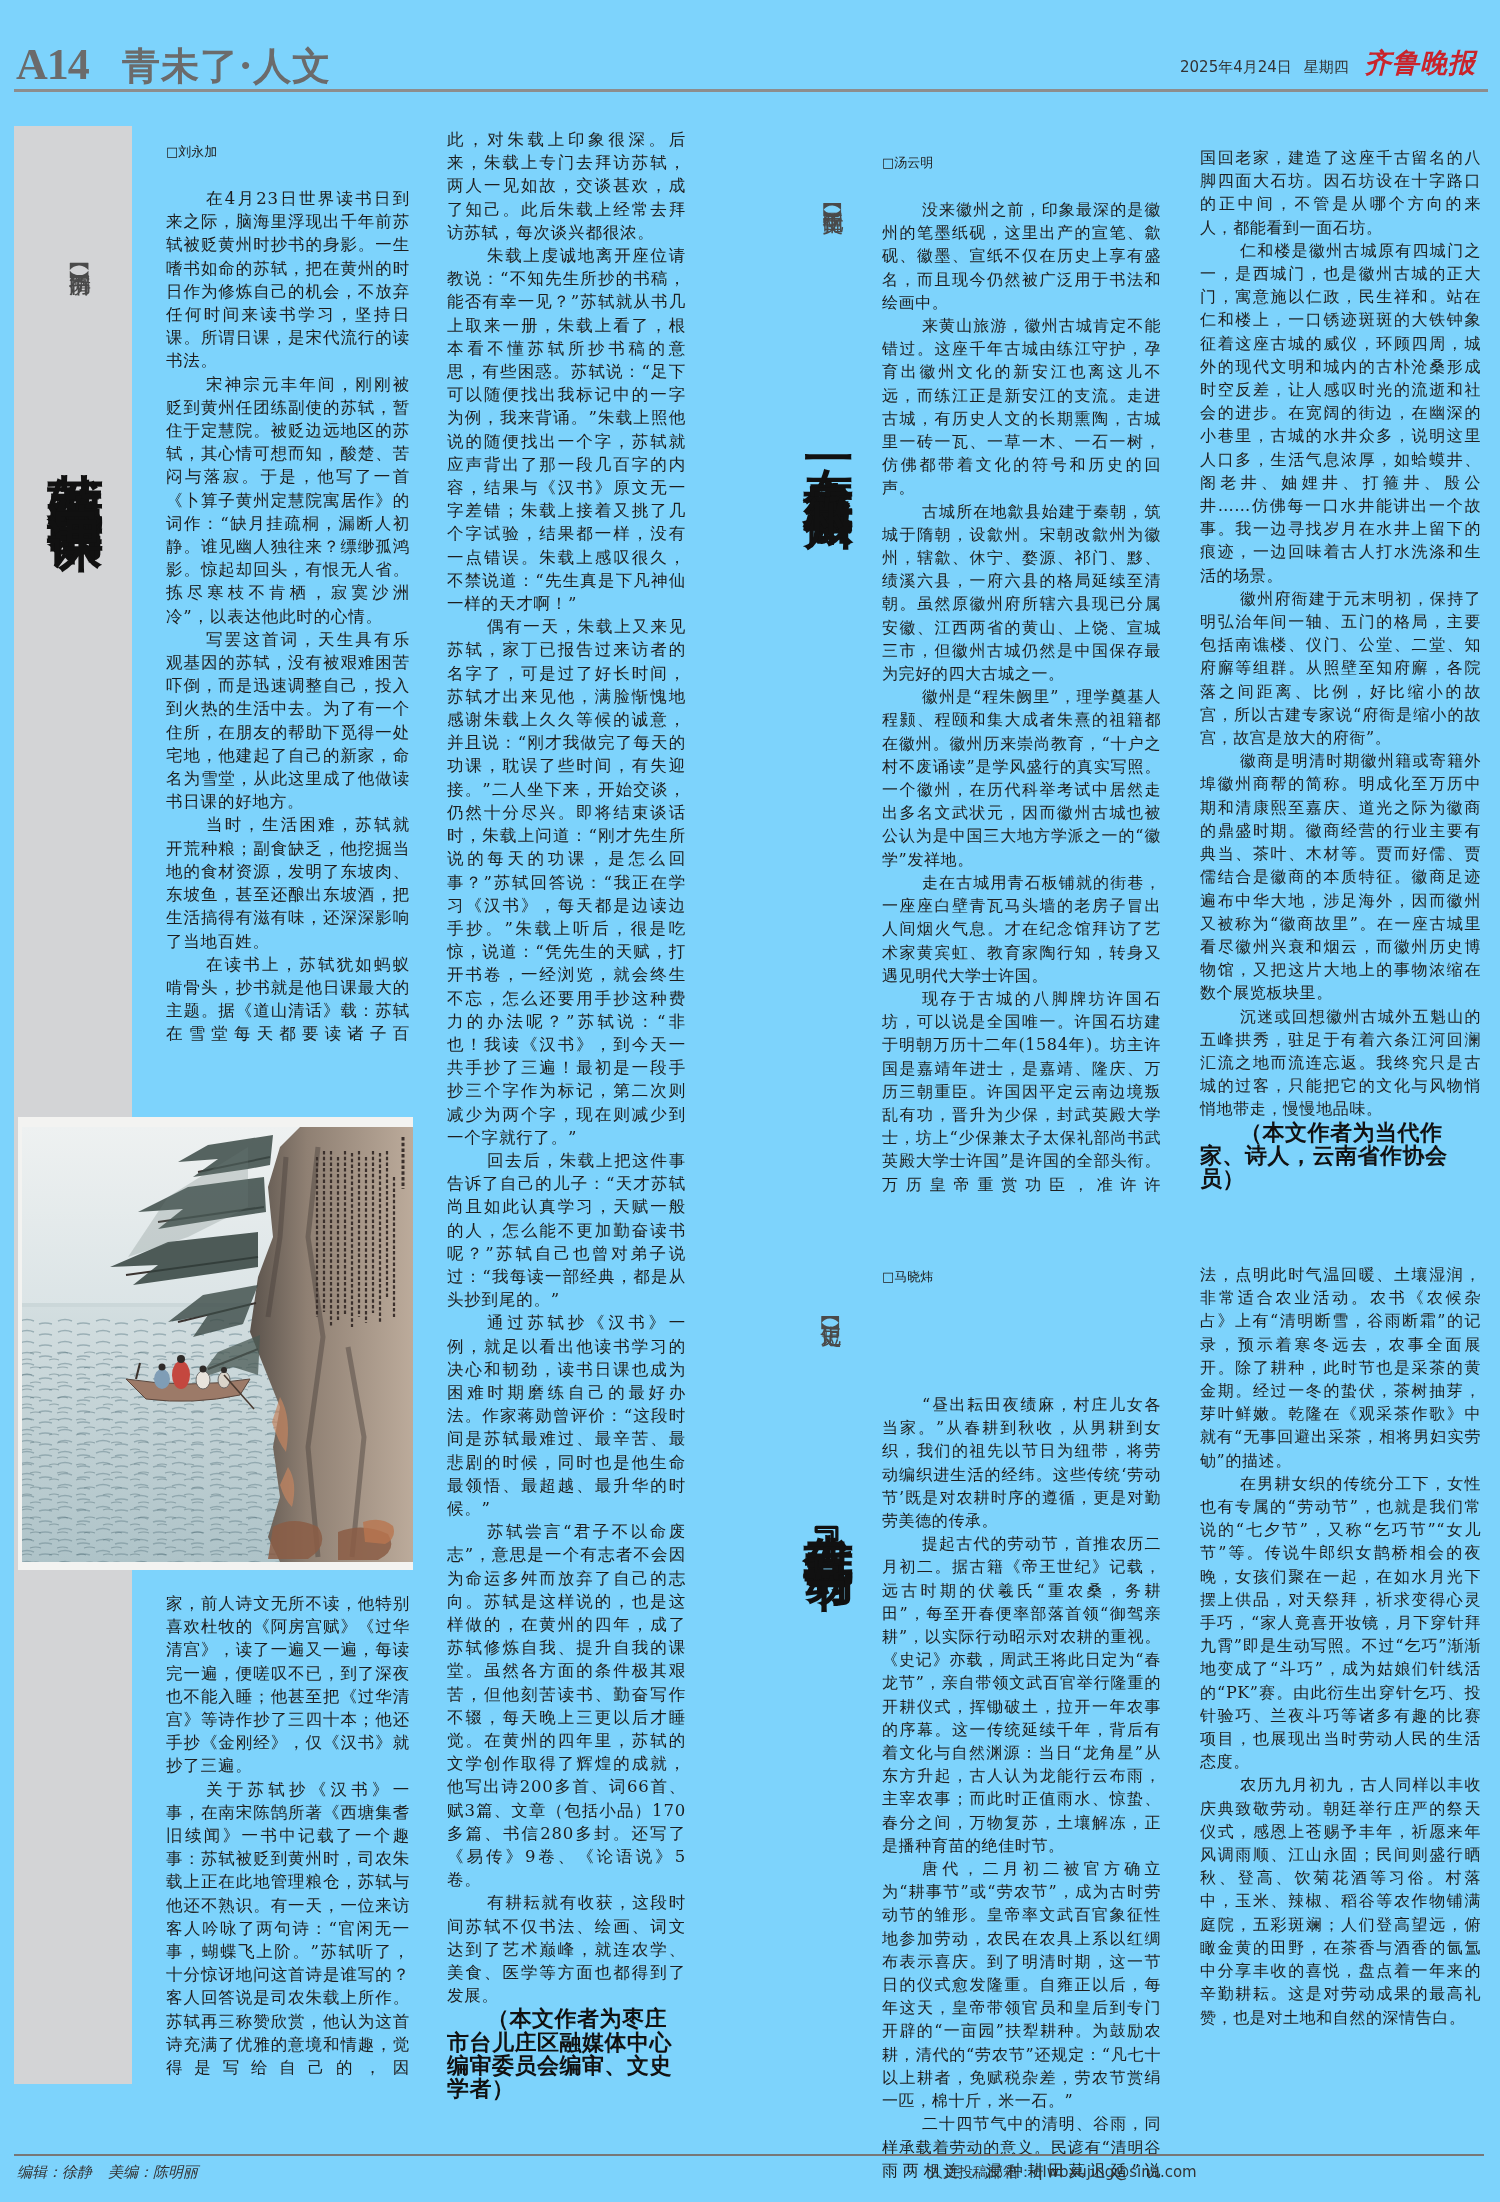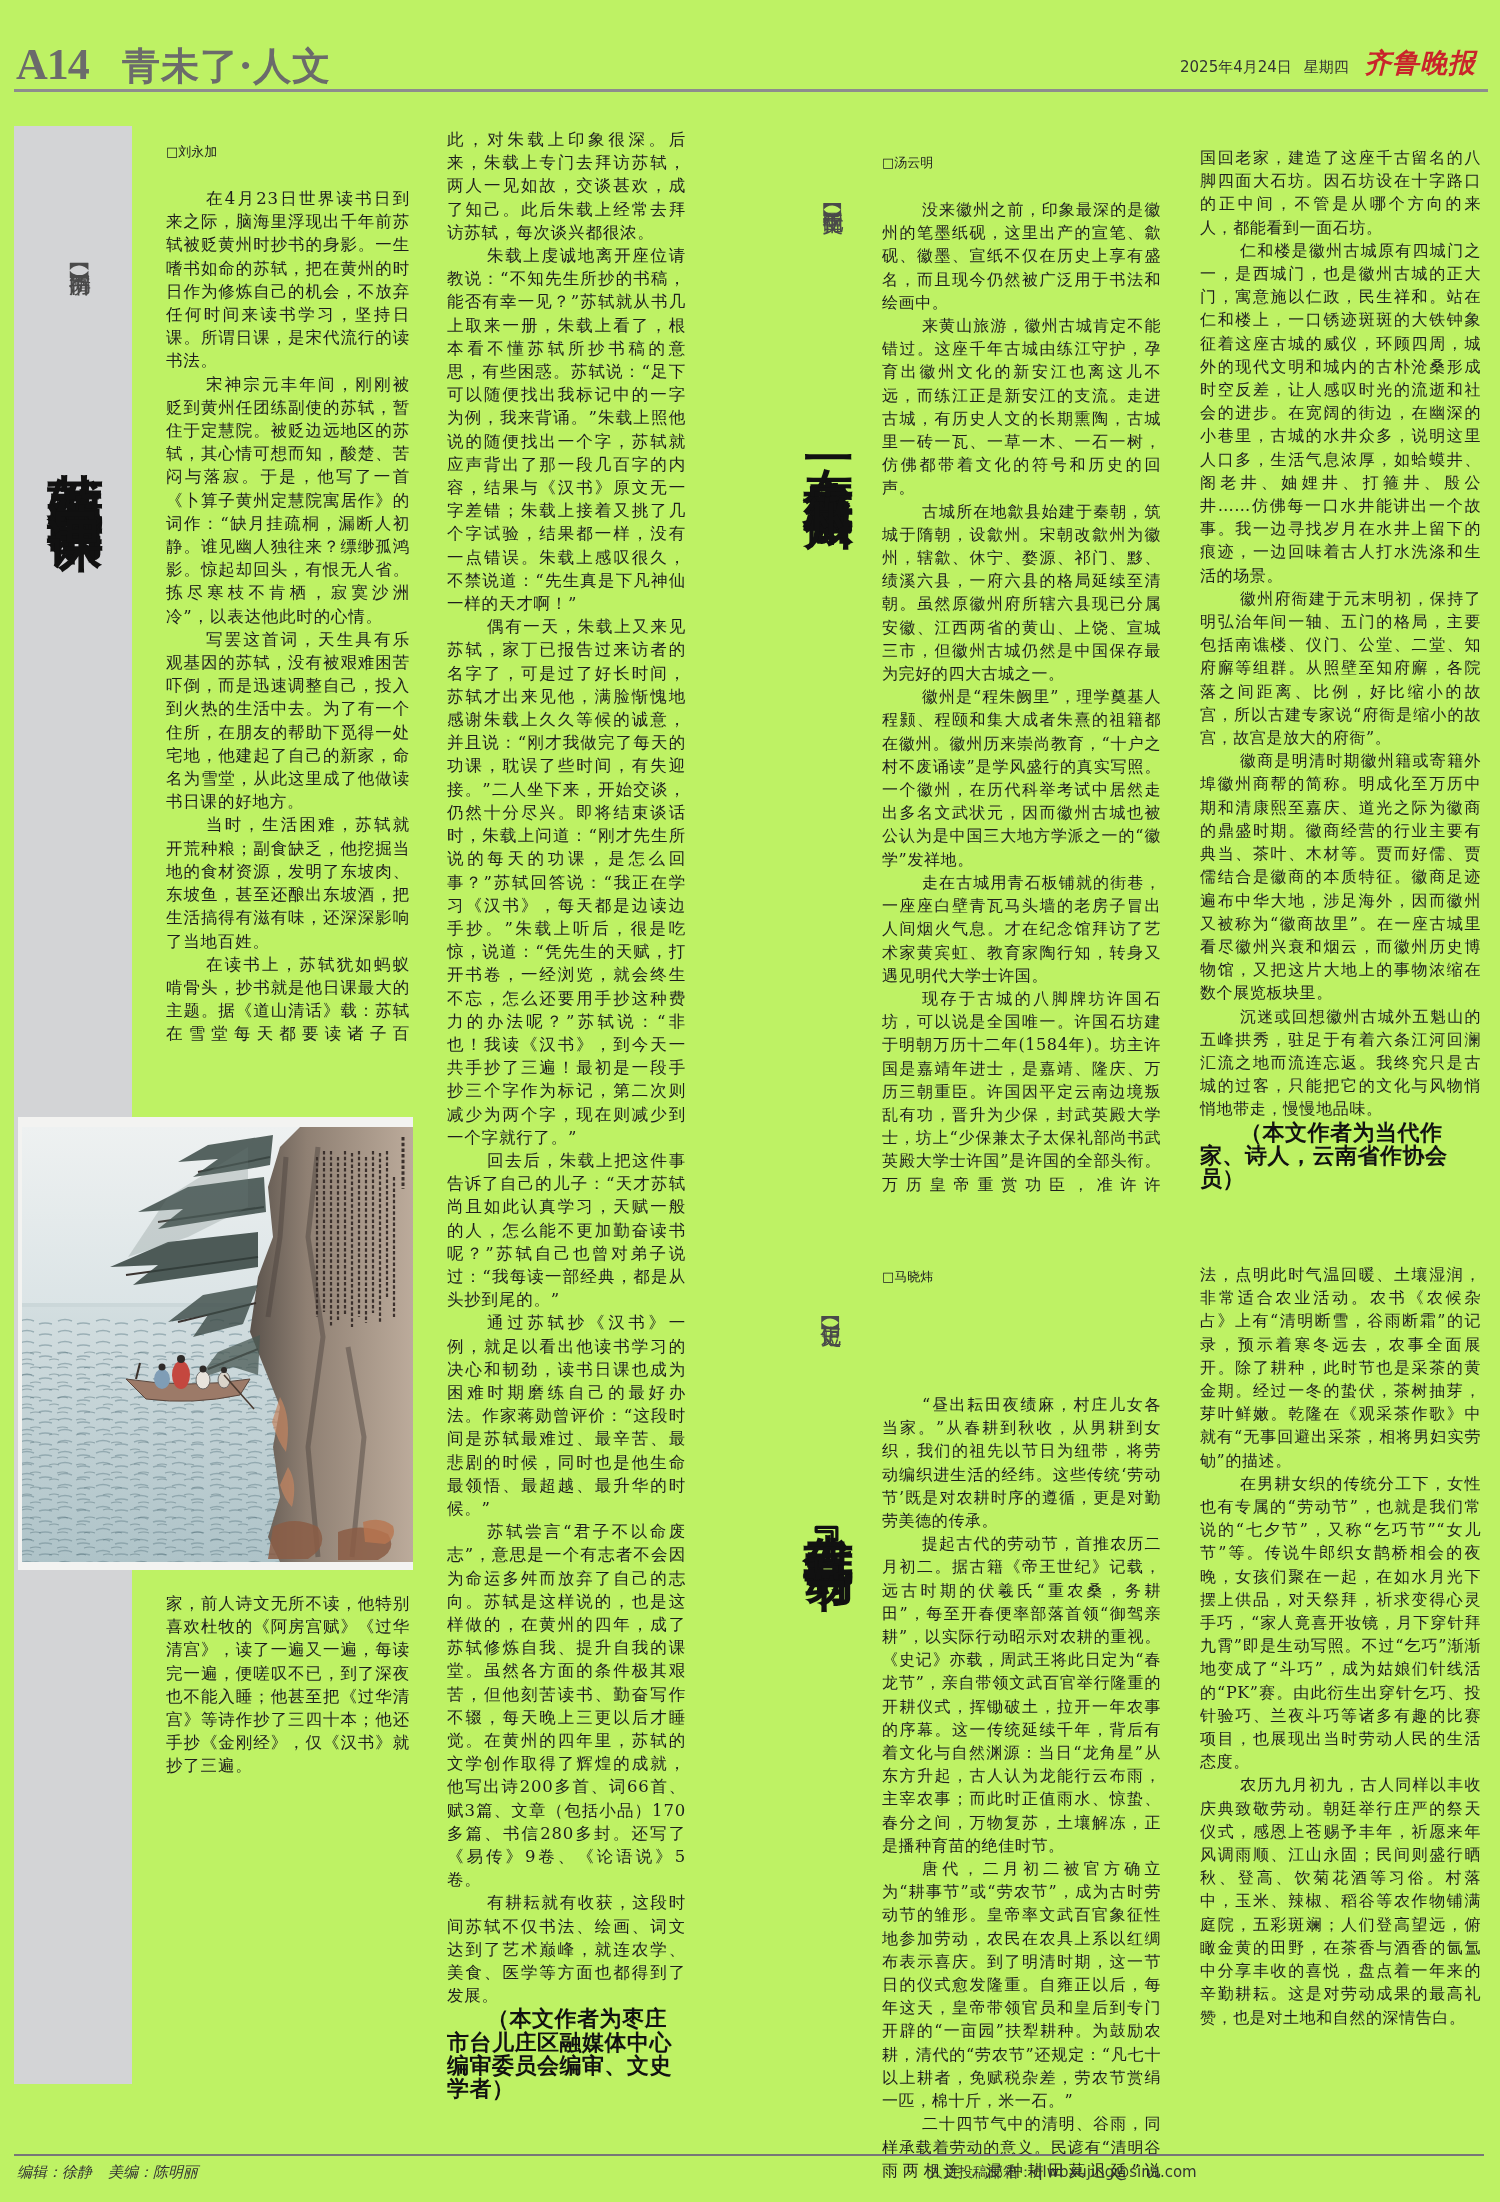--- a/index.html
+++ b/index.html
@@ -1,20 +1,20 @@
 <!DOCTYPE html>
 <html><head>
 <meta charset="utf-8">
 <style>
   html, body { margin: 0; padding: 0; background: #ffffff; }
   #page {
     position: relative;
     width: 1500px;
     height: 2202px;
-    background: #bef264;
+    background: #7dd3fc;
     overflow: hidden;
     color: #1b1b1b;
     font-family: "DejaVu Serif", "Liberation Serif", serif;
   }
   .abs { position: absolute; }
 
   
   .hdr-code {
     left: 16px; top: 40px;
     font-family: "Liberation Serif", "DejaVu Serif", serif;
@@ -216,20 +216,21 @@
           <circle cx="185" cy="252" r="3.5" fill="#2e2a28"></circle>
           <ellipse cx="206" cy="263" rx="6" ry="8" fill="#d9d3c9" stroke="#555" stroke-width="0.8"></ellipse>
           <circle cx="206" cy="253" r="3" fill="#2e2a28"></circle>
           <path d="M206 258 L236 292" stroke="#4a3a30" stroke-width="1.6"></path>
         </g>
       </svg>
     </div>
 
     <div class="abs col col-left c1b">
       <p class="cont">家，前人诗文无所不读，他特别喜欢杜牧的《阿房宫赋》《过华清宫》，读了一遍又一遍，每读完一遍，便嗟叹不已，到了深夜也不能入睡；他甚至把《过华清宫》等诗作抄了三四十本；他还手抄《金刚经》，仅《汉书》就抄了三遍。</p>
+      <p class="split-end">关于苏轼抄《汉书》一事，在南宋陈鹄所著《西塘集耆旧续闻》一书中记载了一个趣事：苏轼被贬到黄州时，司农朱载上正在此地管理粮仓，苏轼与他还不熟识。有一天，一位来访客人吟咏了两句诗：“官闲无一事，蝴蝶飞上阶。”苏轼听了，十分惊讶地问这首诗是谁写的？客人回答说是司农朱载上所作。苏轼再三称赞欣赏，他认为这首诗充满了优雅的意境和情趣，觉得是写给自己的，因</p>
     </div>
 
     <div class="abs col col-left c2">
       <p class="cont">此，对朱载上印象很深。后来，朱载上专门去拜访苏轼，两人一见如故，交谈甚欢，成了知己。此后朱载上经常去拜访苏轼，每次谈兴都很浓。</p>
       <p>朱载上虔诚地离开座位请教说：“不知先生所抄的书稿，能否有幸一见？”苏轼就从书几上取来一册，朱载上看了，根本看不懂苏轼所抄书稿的意思，有些困惑。苏轼说：“足下可以随便找出我标记中的一字为例，我来背诵。”朱载上照他说的随便找出一个字，苏轼就应声背出了那一段几百字的内容，结果与《汉书》原文无一字差错；朱载上接着又挑了几个字试验，结果都一样，没有一点错误。朱载上感叹很久，不禁说道：“先生真是下凡神仙一样的天才啊！”</p>
       <p>偶有一天，朱载上又来见苏轼，家丁已报告过来访者的名字了，可是过了好长时间，苏轼才出来见他，满脸惭愧地感谢朱载上久久等候的诚意，并且说：“刚才我做完了每天的功课，耽误了些时间，有失迎接。”二人坐下来，开始交谈，仍然十分尽兴。即将结束谈话时，朱载上问道：“刚才先生所说的每天的功课，是怎么回事？”苏轼回答说：“我正在学习《汉书》，每天都是边读边手抄。”朱载上听后，很是吃惊，说道：“凭先生的天赋，打开书卷，一经浏览，就会终生不忘，怎么还要用手抄这种费力的办法呢？”苏轼说：“非也！我读《汉书》，到今天一共手抄了三遍！最初是一段手抄三个字作为标记，第二次则减少为两个字，现在则减少到一个字就行了。”</p>
       <p>回去后，朱载上把这件事告诉了自己的儿子：“天才苏轼尚且如此认真学习，天赋一般的人，怎么能不更加勤奋读书呢？”苏轼自己也曾对弟子说过：“我每读一部经典，都是从头抄到尾的。”</p>
       <p>通过苏轼抄《汉书》一例，就足以看出他读书学习的决心和韧劲，读书日课也成为困难时期磨练自己的最好办法。作家蒋勋曾评价：“这段时间是苏轼最难过、最辛苦、最悲剧的时候，同时也是他生命最领悟、最超越、最升华的时候。”</p>
       <p>苏轼尝言“君子不以命废志”，意思是一个有志者不会因为命运多舛而放弃了自己的志向。苏轼是这样说的，也是这样做的，在黄州的四年，成了苏轼修炼自我、提升自我的课堂。虽然各方面的条件极其艰苦，但他刻苦读书、勤奋写作不辍，每天晚上三更以后才睡觉。在黄州的四年里，苏轼的文学创作取得了辉煌的成就，他写出诗200多首、词66首、赋3篇、文章（包括小品）170多篇、书信280多封。还写了《易传》9卷、《论语说》5卷。</p>
       <p>有耕耘就有收获，这段时间苏轼不仅书法、绘画、词文达到了艺术巅峰，就连农学、美食、医学等方面也都得到了发展。</p>

